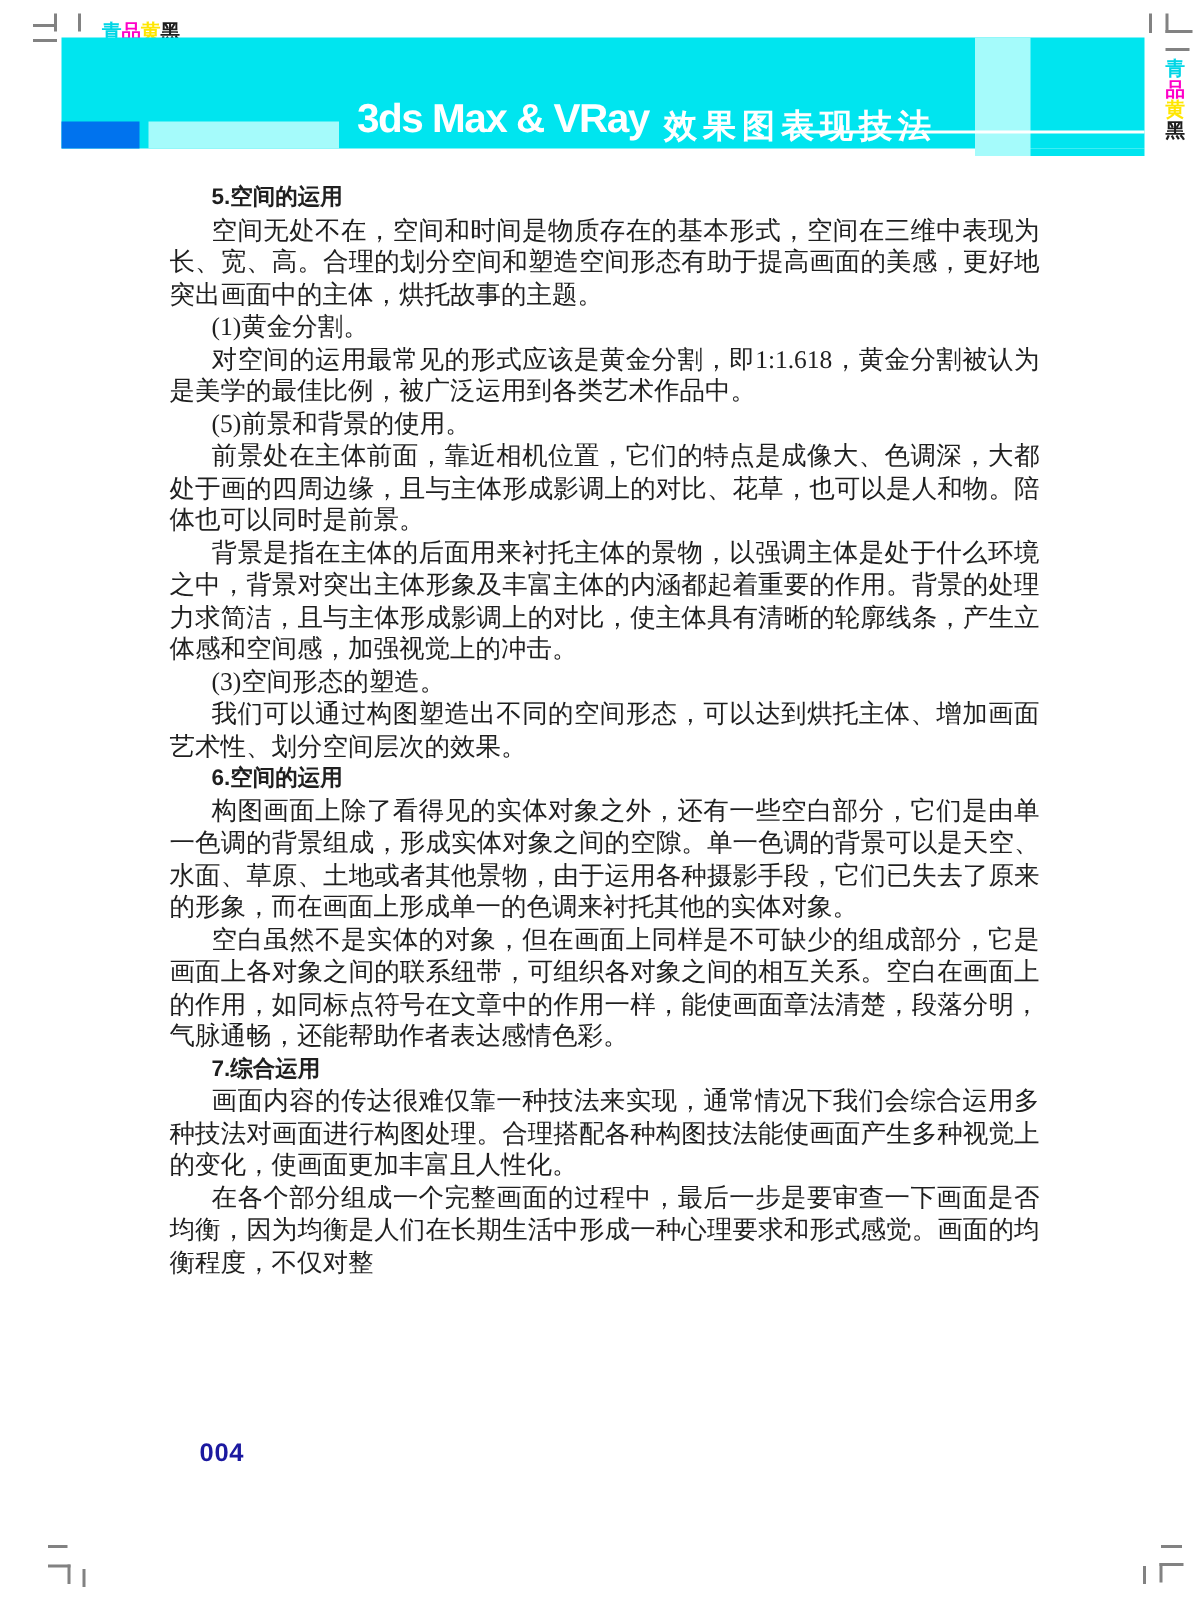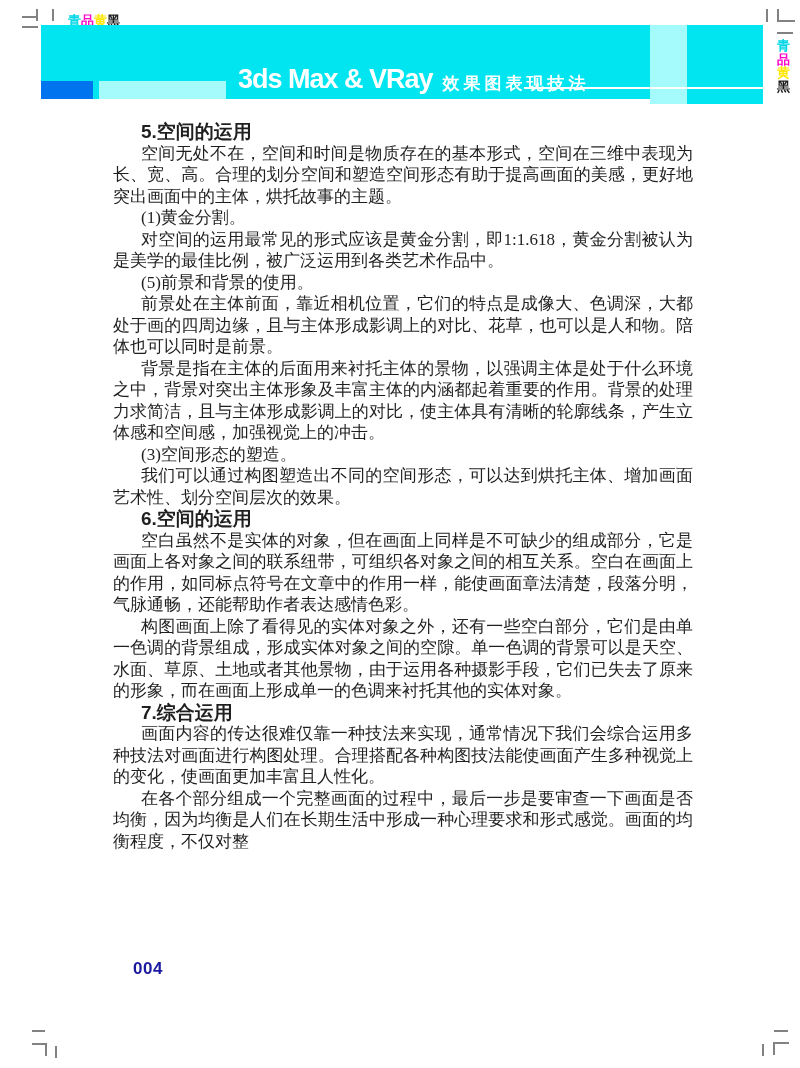--- a/index.html
+++ b/index.html
@@ -18,27 +18,27 @@
   .banner-main{position:absolute;left:41px;top:25px;width:722px;height:74px;background:#00e5ef;}
   .banner-ext{position:absolute;left:650px;top:99px;width:113px;height:5px;background:#00e5ef;}
   .banner-stripe{position:absolute;left:650px;top:25px;width:37px;height:79px;background:#a5fbfb;}
   .banner-blue{position:absolute;left:41px;top:81px;width:52px;height:18px;background:#0073ee;}
   .banner-light{position:absolute;left:99px;top:81px;width:127px;height:18px;background:#a5fbfb;}
   .title-line{position:absolute;left:524px;top:87px;width:239px;height:2px;background:#ffffff;}
   .title-row{position:absolute;left:238px;top:64px;display:flex;align-items:flex-end;gap:10px;color:#ffffff;justify-content:space-between;}
   .title-en{font-family:"Liberation Sans","DejaVu Sans",sans-serif;font-weight:bold;
             font-size:27px;line-height:31px;letter-spacing:-1px;white-space:nowrap;}
   .title-cn{font-family:"Liberation Sans","DejaVu Sans",sans-serif;font-weight:bold;
-            font-size:17px;line-height:17px;letter-spacing:4px;padding-bottom:3px;white-space:nowrap;}
+            font-size:22px;line-height:17px;letter-spacing:4px;padding-bottom:3px;white-space:nowrap;}
   
   .content{position:absolute;left:113px;top:121px;width:580px;color:#1f1f1f;
            font-size:17px;line-height:21.5px;text-align:justify;}
   .content p{margin:0;text-indent:28px;}
   .content p.heading{font-family:"Liberation Sans","DejaVu Sans",sans-serif;
-                     font-weight:bold;font-size:19px;}
+                     font-weight:bold;font-size:15px;}
   
   .pagenum{position:absolute;left:133px;top:959px;color:#1b19a0;
            font-family:"Liberation Sans","DejaVu Sans",sans-serif;
            font-weight:bold;font-size:17px;letter-spacing:0.5px;}
 </style>
 </head>
 <body>
 
 <div class="page">
 
@@ -91,22 +91,22 @@
     <p class="heading">5.空间的运用</p>
     <p class="body">空间无处不在，空间和时间是物质存在的基本形式，空间在三维中表现为长、宽、高。合理的划分空间和塑造空间形态有助于提高画面的美感，更好地突出画面中的主体，烘托故事的主题。</p>
     <p class="body">(1)黄金分割。</p>
     <p class="body">对空间的运用最常见的形式应该是黄金分割，即1:1.618，黄金分割被认为是美学的最佳比例，被广泛运用到各类艺术作品中。</p>
     <p class="body">(5)前景和背景的使用。</p>
     <p class="body">前景处在主体前面，靠近相机位置，它们的特点是成像大、色调深，大都处于画的四周边缘，且与主体形成影调上的对比、花草，也可以是人和物。陪体也可以同时是前景。</p>
     <p class="body">背景是指在主体的后面用来衬托主体的景物，以强调主体是处于什么环境之中，背景对突出主体形象及丰富主体的内涵都起着重要的作用。背景的处理力求简洁，且与主体形成影调上的对比，使主体具有清晰的轮廓线条，产生立体感和空间感，加强视觉上的冲击。</p>
     <p class="body">(3)空间形态的塑造。</p>
     <p class="body">我们可以通过构图塑造出不同的空间形态，可以达到烘托主体、增加画面艺术性、划分空间层次的效果。</p>
     <p class="heading">6.空间的运用</p>
+    <p class="body">构图画面上除了看得见的实体对象之外，还有一些空白部分，它们是由单一色调的背景组成，形成实体对象之间的空隙。单一色调的背景可以是天空、水面、草原、土地或者其他景物，由于运用各种摄影手段，它们已失去了原来的形象，而在画面上形成单一的色调来衬托其他的实体对象。</p>
     <p class="body">空白虽然不是实体的对象，但在画面上同样是不可缺少的组成部分，它是画面上各对象之间的联系纽带，可组织各对象之间的相互关系。空白在画面上的作用，如同标点符号在文章中的作用一样，能使画面章法清楚，段落分明，气脉通畅，还能帮助作者表达感情色彩。</p>
-    <p class="body">构图画面上除了看得见的实体对象之外，还有一些空白部分，它们是由单一色调的背景组成，形成实体对象之间的空隙。单一色调的背景可以是天空、水面、草原、土地或者其他景物，由于运用各种摄影手段，它们已失去了原来的形象，而在画面上形成单一的色调来衬托其他的实体对象。</p>
     <p class="heading">7.综合运用</p>
     <p class="body">画面内容的传达很难仅靠一种技法来实现，通常情况下我们会综合运用多种技法对画面进行构图处理。合理搭配各种构图技法能使画面产生多种视觉上的变化，使画面更加丰富且人性化。</p>
     <p class="body">在各个部分组成一个完整画面的过程中，最后一步是要审查一下画面是否均衡，因为均衡是人们在长期生活中形成一种心理要求和形式感觉。画面的均衡程度，不仅对整</p>
   </div>
 
   <div class="pagenum">004</div>
 
 </div>
 
 </body></html>

